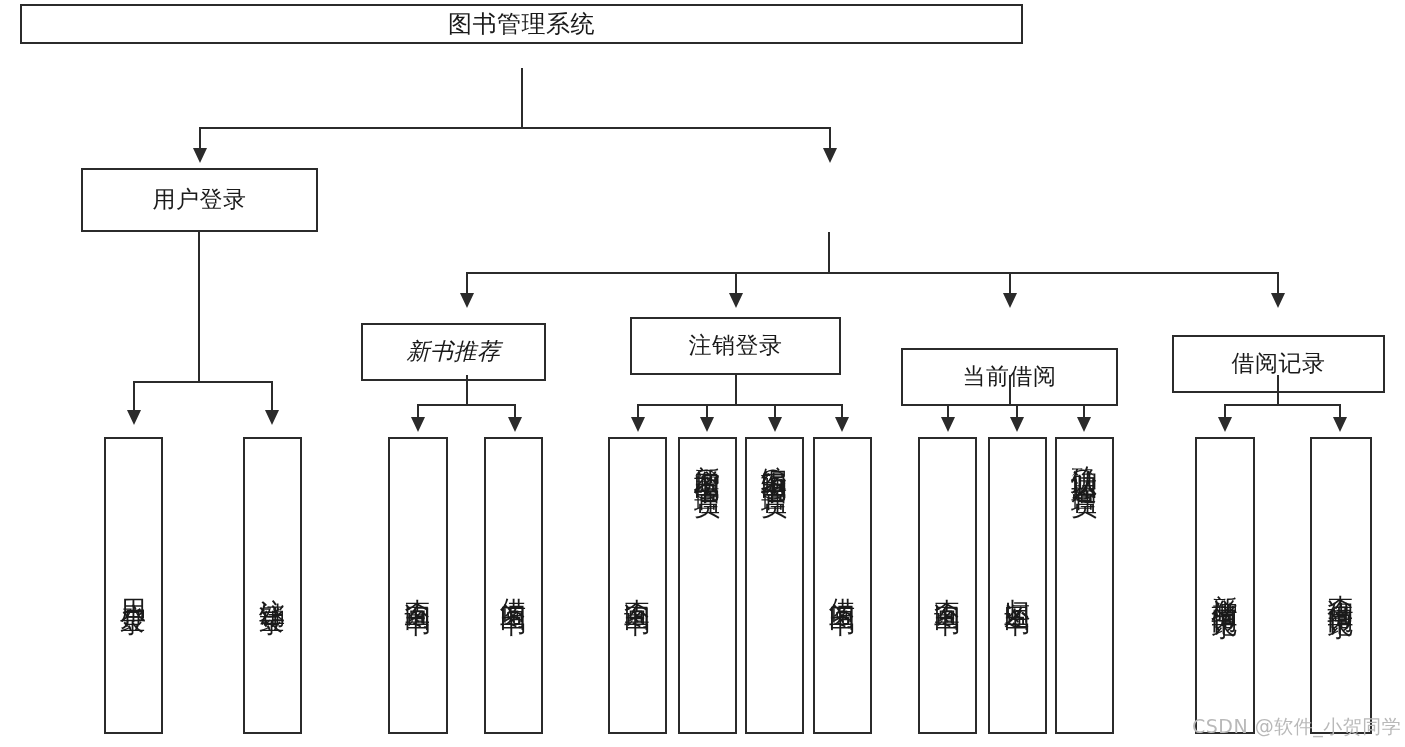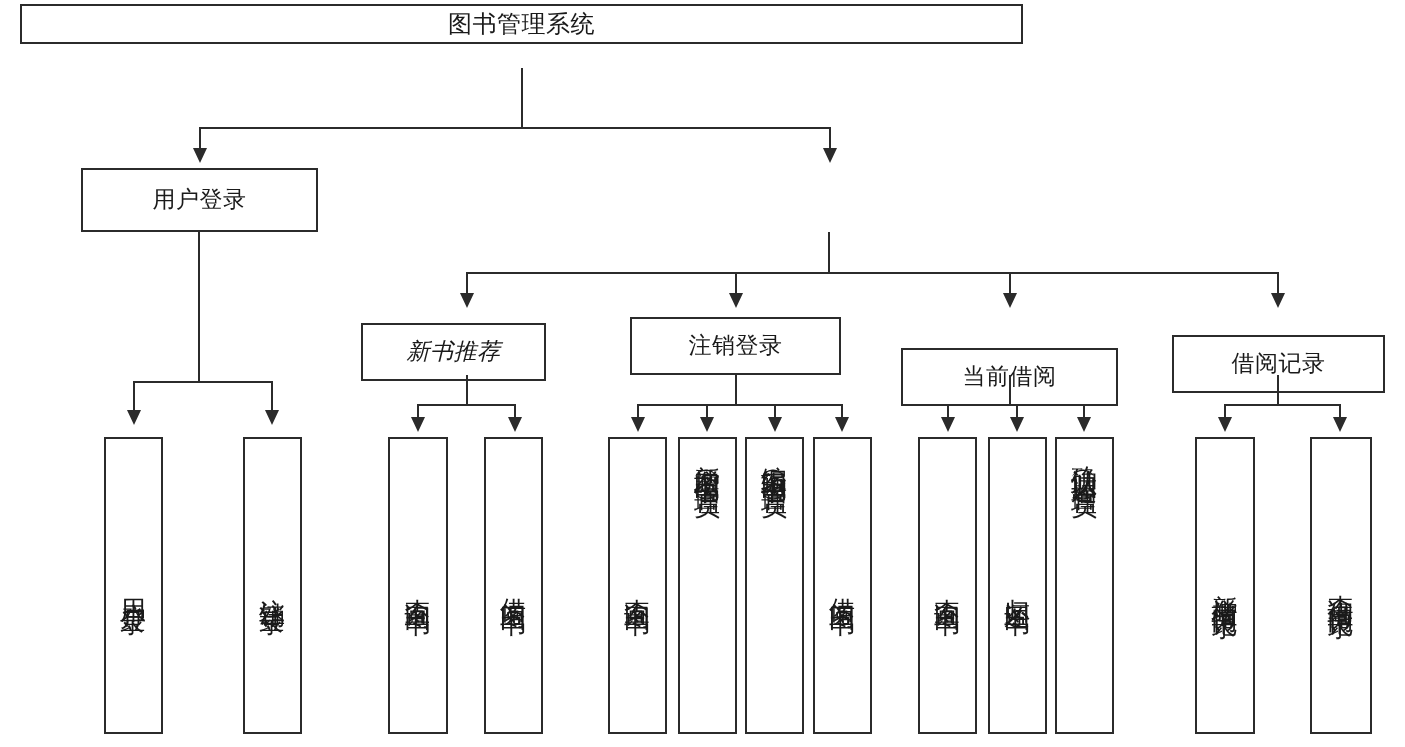--- a/index.html
+++ b/index.html
@@ -208,14 +208,15 @@
     <span class="label">确认归还（管理员）</span>
   </div>
 
   <div class="node vert" style="left:1195px; top:437px; width:60px; height:297px;">
     <span class="label">新增借阅记录</span>
   </div>
   <div class="node vert" style="left:1310px; top:437px; width:62px; height:297px;">
     <span class="label">查询借阅记录</span>
   </div>
 
+  <div class="watermark" style="left:1192px; top:714px;">CSDN @软件_小贺同学</div>
 
 </div>
 
 </body></html>

